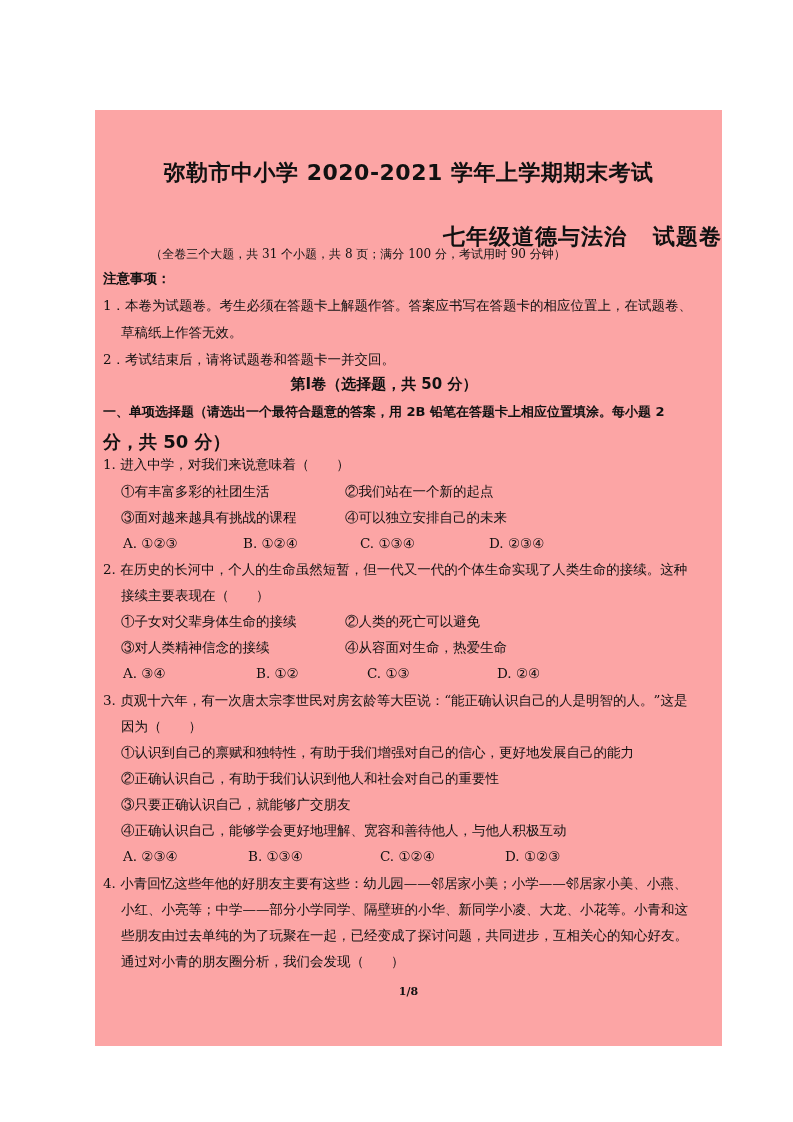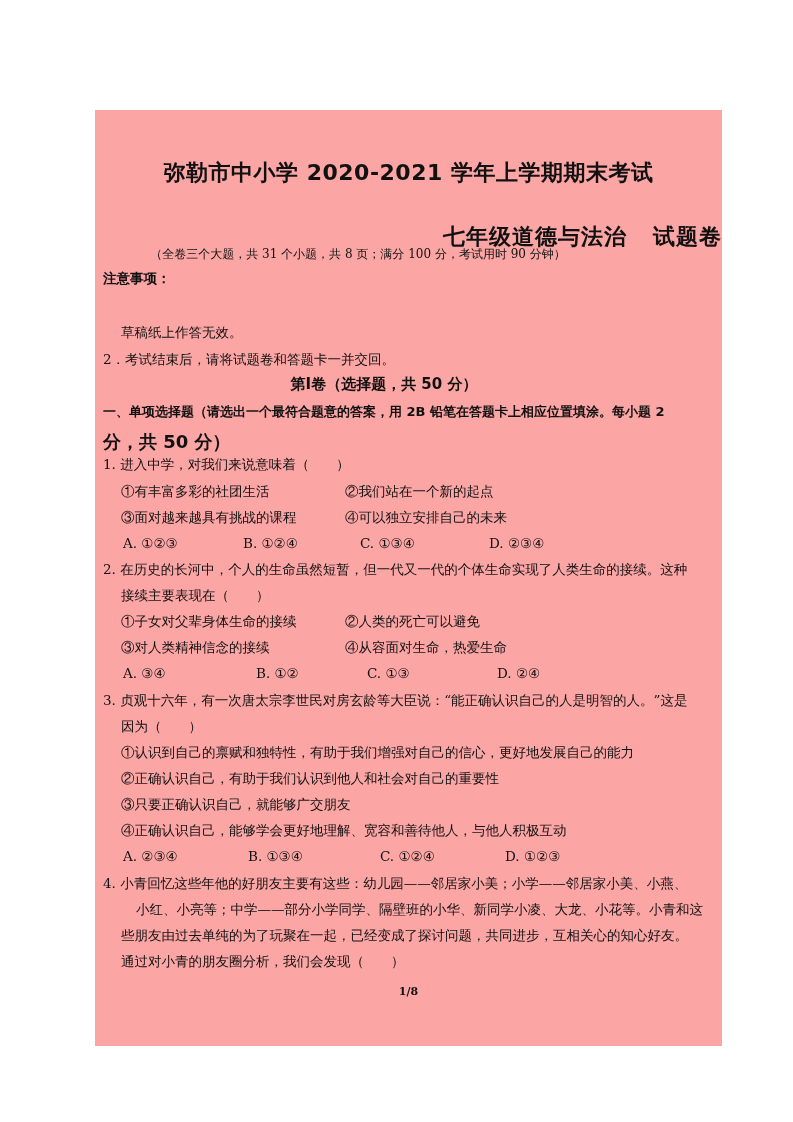--- a/index.html
+++ b/index.html
@@ -23,20 +23,21 @@
 </head>
 <body>
 
 <div class="page">
 
   <div class="abs title1">弥勒市中小学 2020-2021 学年上学期期末考试</div>
   <div class="abs title2"><span>七年级道德与法治</span><span class="gap"></span><span>试题卷</span></div>
   <div class="abs subnote">（全卷三个大题，共 31 个小题，共 8 页；满分 100 分，考试用时 90 分钟）</div>
 
   <div class="abs t b" style="left:8px;top:160px;">注意事项：</div>
+  <div class="abs t" style="left:8px;top:187px;">1．本卷为试题卷。考生必须在答题卡上解题作答。答案应书写在答题卡的相应位置上，在试题卷、</div>
   <div class="abs t" style="left:26px;top:214px;">草稿纸上作答无效。</div>
   <div class="abs t" style="left:8px;top:241px;">2．考试结束后，请将试题卷和答题卡一并交回。</div>
 
   <div class="abs sec">第Ⅰ卷（选择题，共 50 分）</div>
   <div class="abs t b" style="left:8px;top:293px;font-size:13px;">一、单项选择题（请选出一个最符合题意的答案，用 2B 铅笔在答题卡上相应位置填涂。每小题 2</div>
   <div class="abs t b" style="left:8px;top:320px;font-size:18px;">分，共 50 分）</div>
 
   <div>
     <div class="abs t" style="left:8px;top:346px;">1. 进入中学，对我们来说意味着（　　）</div>
     <div class="opt" style="left:26px;top:373px;">①有丰富多彩的社团生活</div>
@@ -70,19 +71,19 @@
     <div class="opt" style="left:26px;top:686px;">③只要正确认识自己，就能够广交朋友</div>
     <div class="opt" style="left:26px;top:712px;">④正确认识自己，能够学会更好地理解、宽容和善待他人，与他人积极互动</div>
     <div class="opt" style="left:28px;top:738px;">A. ②③④</div>
     <div class="opt" style="left:153px;top:738px;">B. ①③④</div>
     <div class="opt" style="left:285px;top:738px;">C. ①②④</div>
     <div class="opt" style="left:410px;top:738px;">D. ①②③</div>
   </div>
 
   <div>
     <div class="abs t" style="left:8px;top:765px;">4. 小青回忆这些年他的好朋友主要有这些：幼儿园——邻居家小美；小学——邻居家小美、小燕、</div>
-    <div class="abs t" style="left:26px;top:791px;margin-left:15px;">小红、小亮等；中学——部分小学同学、隔壁班的小华、新同学小凌、大龙、小花等。小青和这</div>
+    <div class="abs t" style="left:26px;top:791px;">小红、小亮等；中学——部分小学同学、隔壁班的小华、新同学小凌、大龙、小花等。小青和这</div>
     <div class="abs t" style="left:26px;top:817px;">些朋友由过去单纯的为了玩聚在一起，已经变成了探讨问题，共同进步，互相关心的知心好友。</div>
     <div class="abs t" style="left:26px;top:843px;">通过对小青的朋友圈分析，我们会发现（　　）</div>
   </div>
 
   <div class="abs pager">1/8</div>
 </div>
 
 </body></html>

